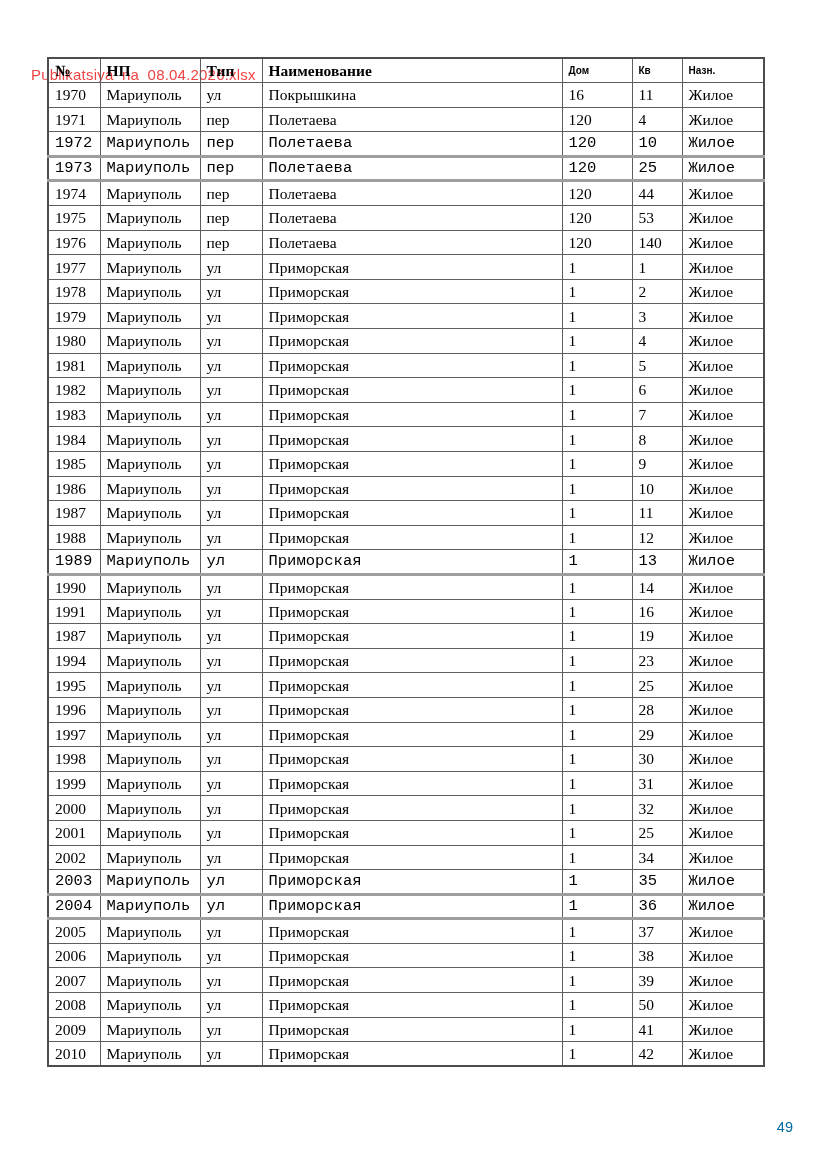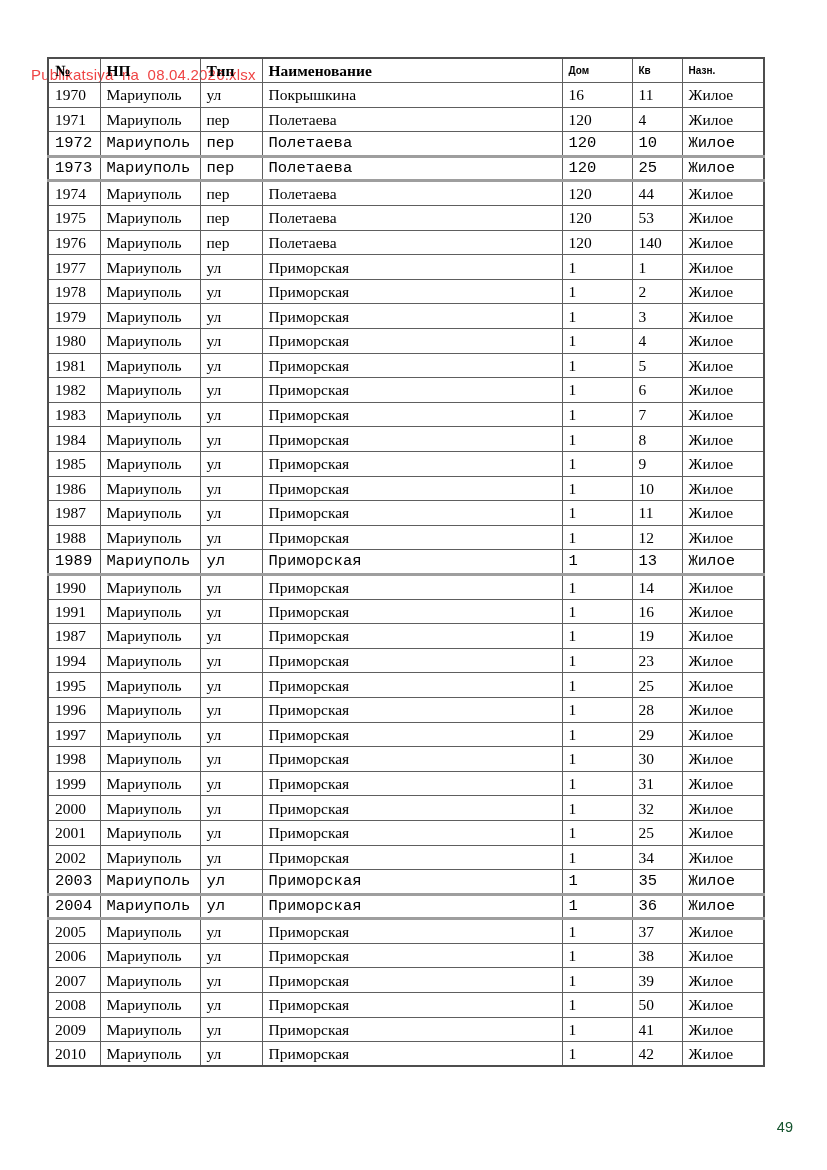--- a/index.html
+++ b/index.html
@@ -59,21 +59,21 @@
   th.c6 { width: 82px; }
   
   tr.thick td { border-bottom: 3px solid #9e9e9e; font-family: Liberation Mono, monospace; }
   .page-number {
     position: absolute;
     left: 753px; top: 1119px;
     width: 40px;
     text-align: right;
     font-family: "Liberation Sans", sans-serif;
     font-size: 14.5px;
-    color: #14532d;
+    color: #0369a1;
   }
 </style>
 </head>
 <body>
 
 <div class="filename">Publikatsiya_na_08.04.2026.xlsx</div>
 
 <table class="data">
   <thead>
     <tr>

